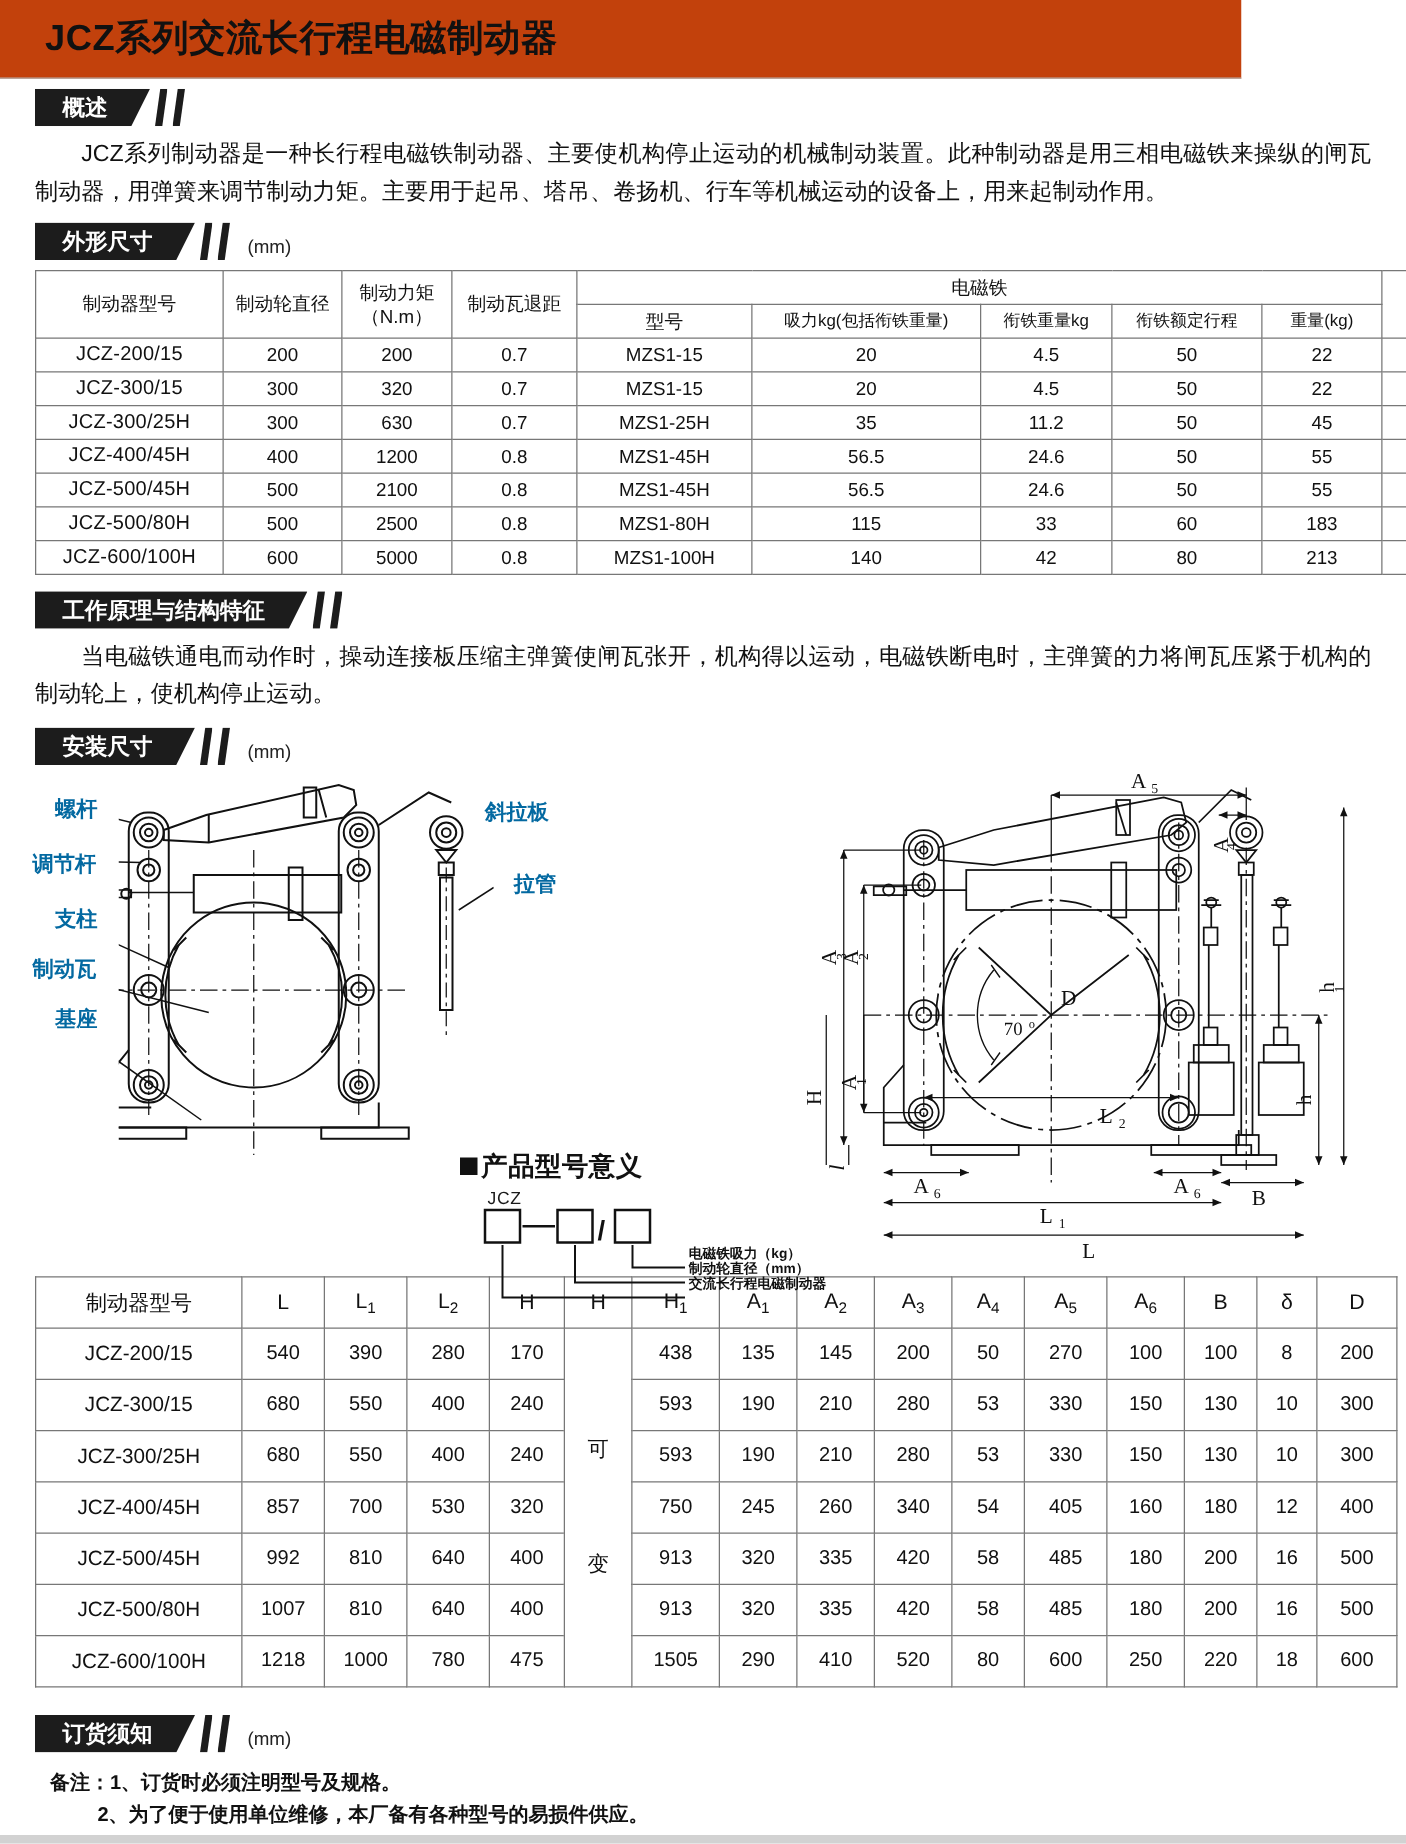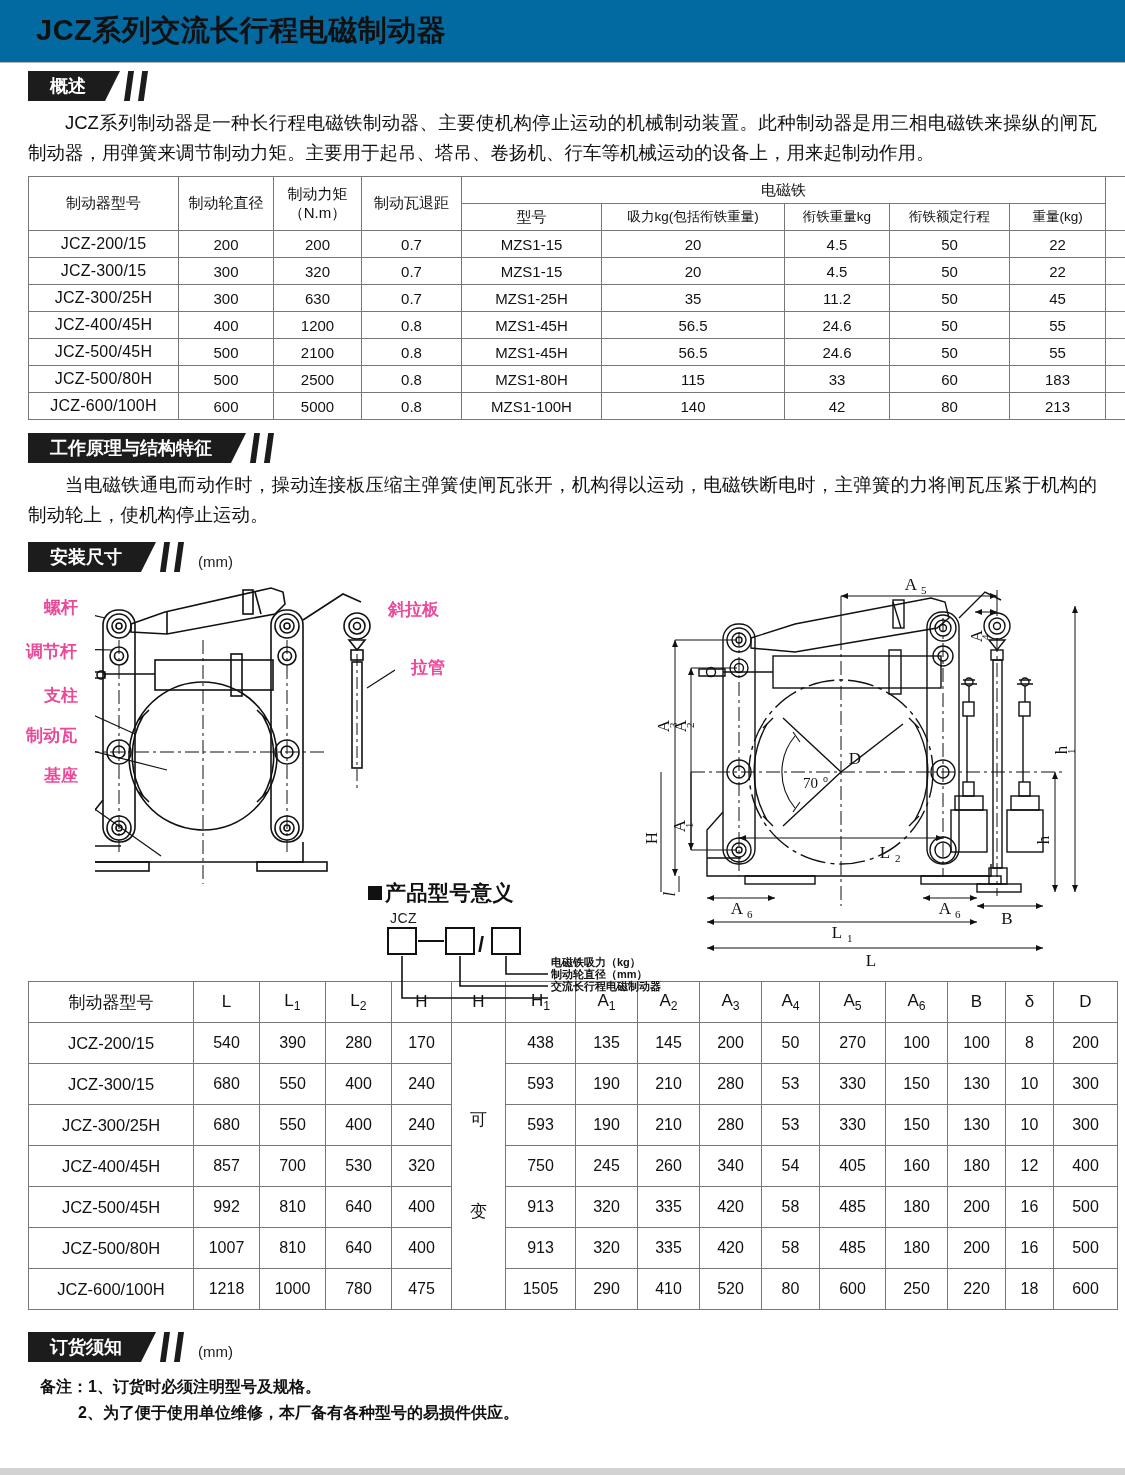--- a/index.html
+++ b/index.html
@@ -8,22 +8,22 @@
     width:1125px; height:1475px;
     background:#ffffff;
     font-family:"Liberation Sans", "DejaVu Sans", sans-serif;
     color:#1a1a1a;
     position:relative;
     overflow:hidden;
   }
 
   
   .titlebar{
-    position:absolute; left:0; top:0; width:1125px; height:63px;
-    background:#0369a1;
+    position:absolute; left:0; top:0; width:993px; height:63px;
+    background:#c2410c;
     border-bottom:1px solid #b4b4b4;
   }
   .titlebar .txt{
     position:absolute; left:36px; top:50%; transform:translateY(-50%);
     font-size:29px; font-weight:bold; letter-spacing:.5px;
     color:#111;
   }
 
   .page{ position:absolute; left:0; top:63px; width:1125px; }
 
@@ -79,21 +79,21 @@
   #t2 td.model{ font-size:16.5px; }
   #t2 th{ font-size:17px; }
   #t2 td{ font-size:16px; }
   .sub{ font-size:.72em; vertical-align:sub; }
   #t2 td.hcell{ font-size:17px; line-height:1.2; }
 
   
   .diagrams{ position:relative; height:395px; margin-top:4px; }
 
   .dlabel{
-    position:absolute; font-size:17px; font-weight:bold; color:#ec4899;
+    position:absolute; font-size:17px; font-weight:bold; color:#0369a1;
     white-space:nowrap;
   }
 
   
   .mm{ position:absolute; left:368px; top:303px; width:330px; }
   .mm .mmtitle{ font-size:21px; font-weight:bold; color:#111; letter-spacing:.5px;}
   .mm .mmtitle .sq{ display:inline-block;width:14px;height:14px;background:#111;margin-right:3px;}
   .mm .jcz{ font-size:14px; margin:3px 0 0 22px; letter-spacing:.5px;}
   .mm .legend{ position:absolute; left:183px; font-size:11px; font-weight:bold; color:#111; white-space:nowrap;}
 
@@ -112,20 +112,23 @@
   <div class="txt">JCZ系列交流长行程电磁制动器</div>
 </div>
 
 <div class="page">
 
   <div class="sec" style="margin-top:8px;">
     <span class="badge">概述</span><span class="stripe"></span><span class="stripe"></span>
   </div>
   <p class="para">JCZ系列制动器是一种长行程电磁铁制动器、主要使机构停止运动的机械制动装置。此种制动器是用三相电磁铁来操纵的闸瓦制动器，用弹簧来调节制动力矩。主要用于起吊、塔吊、卷扬机、行车等机械运动的设备上，用来起制动作用。</p>
 
+  <div class="sec" style="margin-top:10px;">
+    <span class="badge">外形尺寸</span><span class="stripe"></span><span class="stripe"></span><span class="unit">(mm)</span>
+  </div>
 
   <table class="dt" id="t1">
     <colgroup>
       <col style="width:150px">
         <col style="width:95px">
         <col style="width:88px">
         <col style="width:100px">
       <col style="width:140px">
         <col style="width:183px">
         <col style="width:105px">

